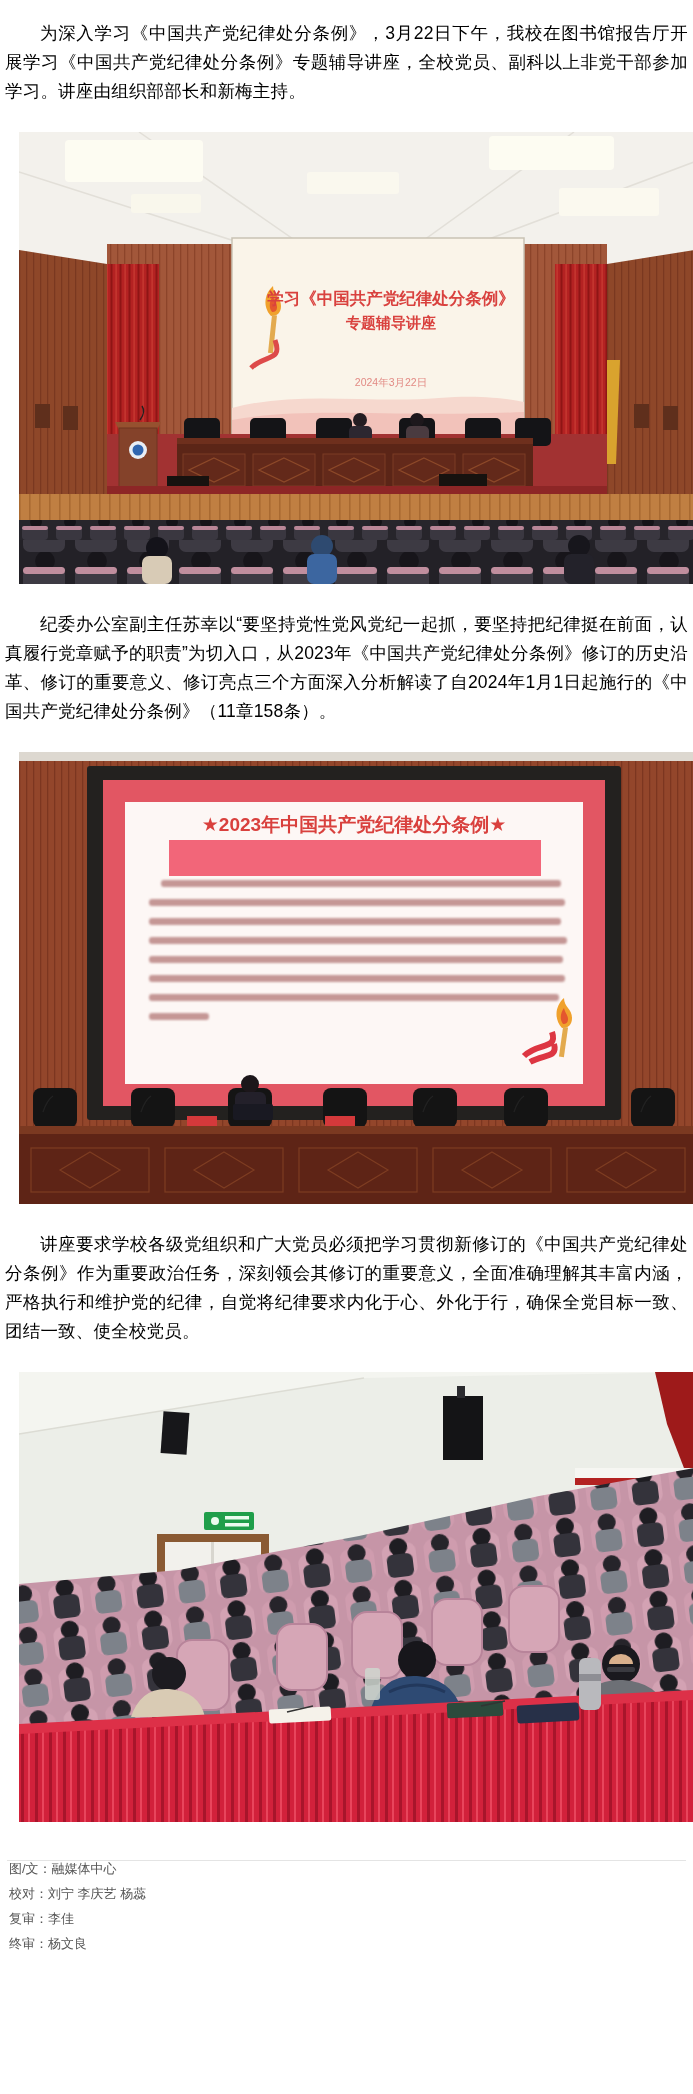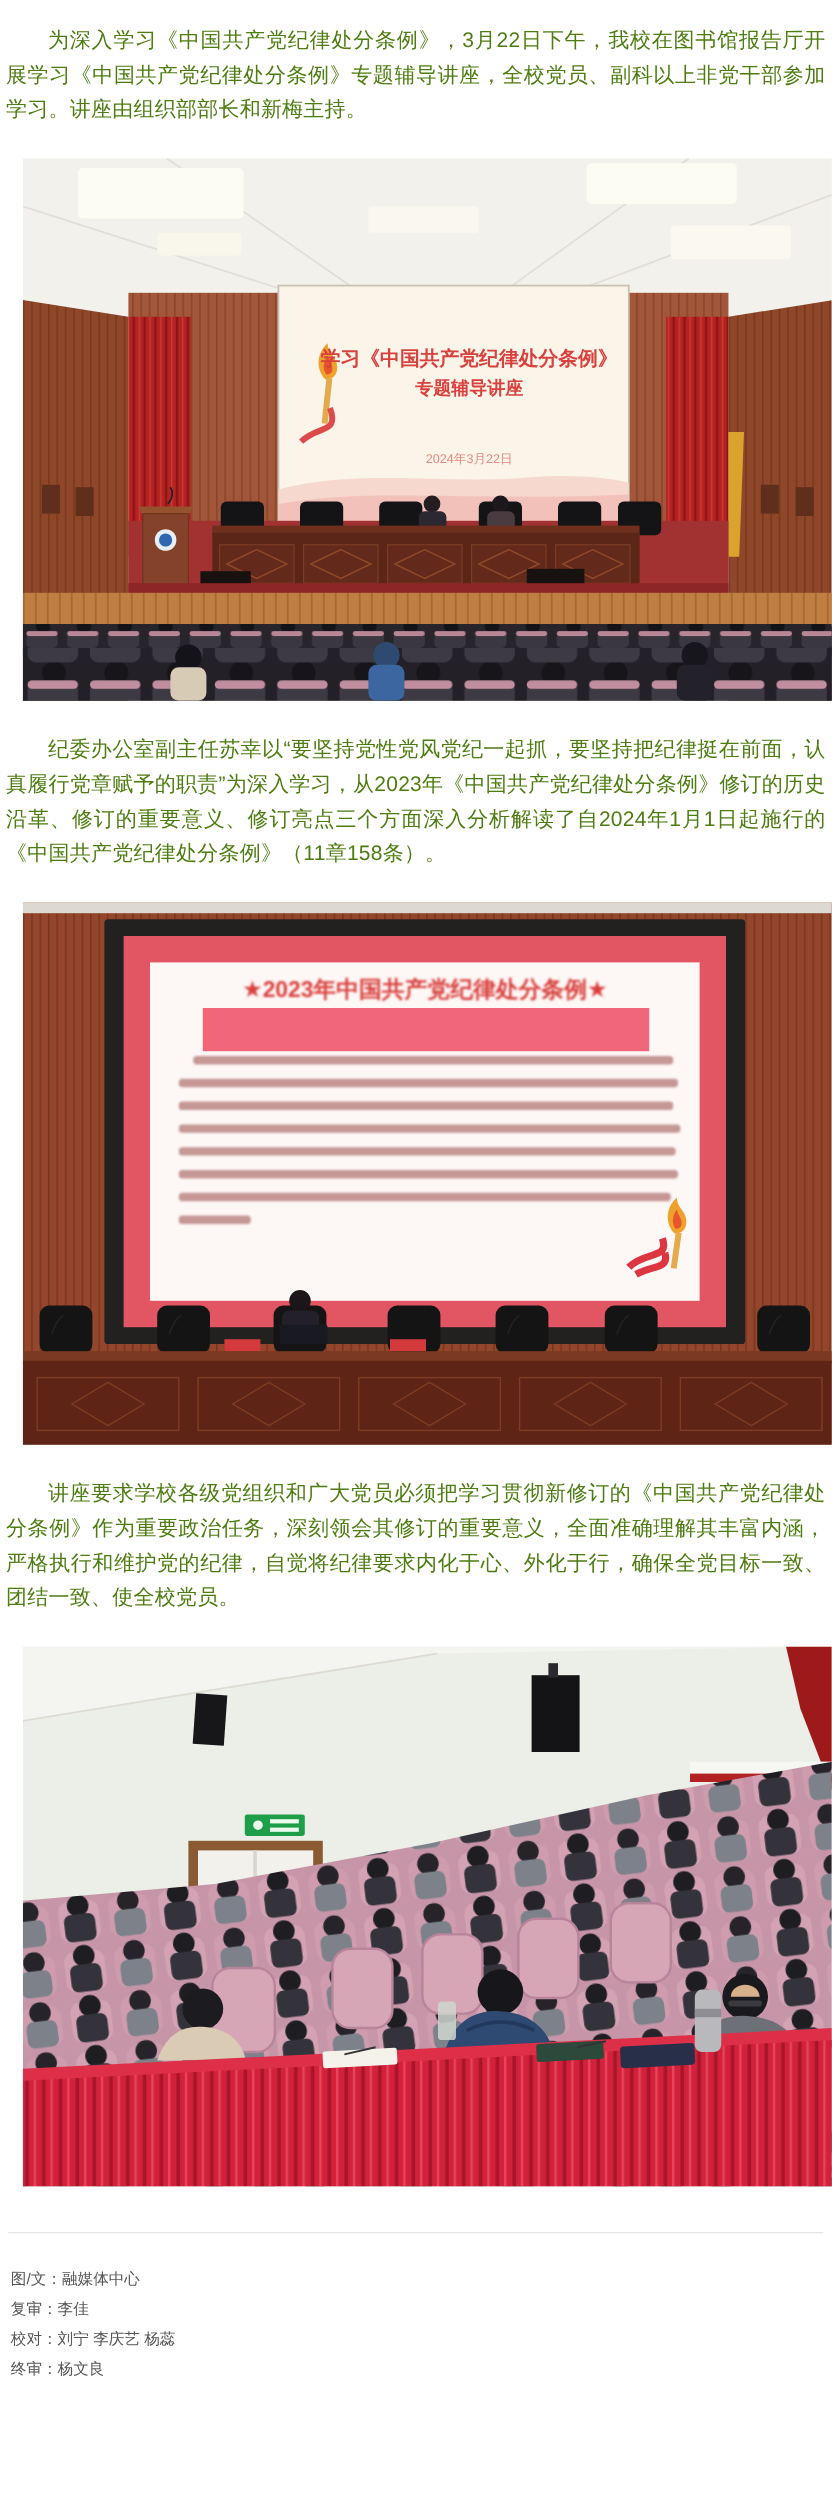--- a/index.html
+++ b/index.html
@@ -1,29 +1,29 @@
 <!DOCTYPE html>
 <html><head>
 <meta charset="utf-8">
 <style>
   html,body{margin:0;padding:0;background:#ffffff;}
   body{width:693px;font-family:"Liberation Sans","DejaVu Sans",sans-serif;}
   .article{padding:6px 4px 100px 4px;}
   p.para{
     font-size:17.5px;
     line-height:29px;
-    color:#4d7c0f;
+    color:#000000;
     text-indent:2em;
     margin:13px 1px;
     text-align:justify;
     letter-spacing:0.2px;
   }
   figure.photo{margin:14px 3px;padding:12px;}
   figure.photo svg{display:block;}
-  .credits{margin:26px 3px 0 3px;border-top:1px solid #e4e4e4;padding-top:30px;}
+  .credits{margin:26px 3px 0 3px;border-top:1px solid #e4e4e4;}
   .credit-line{font-size:13px;color:#565656;line-height:16px;margin:0 0 9px 2px;}
   .st-title{font-weight:bold;}
 </style>
 </head>
 <body>
 
 <div class="article">
 
   <p class="para">为深入学习《中国共产党纪律处分条例》，3月22日下午，我校在图书馆报告厅开展学习《中国共产党纪律处分条例》专题辅导讲座，全校党员、副科以上非党干部参加学习。讲座由组织部部长和新梅主持。</p>
 
@@ -161,21 +161,21 @@
         <circle cx="303" cy="414" r="11" fill="#2e4a70"></circle>
         <rect x="288" y="422" width="30" height="30" rx="7" fill="#3c66a0"></rect>
         <circle cx="138" cy="416" r="11" fill="#14131a"></circle>
         <rect x="123" y="424" width="30" height="28" rx="7" fill="#d8cbb6"></rect>
         <circle cx="560" cy="414" r="11" fill="#17161c"></circle>
         <rect x="545" y="422" width="30" height="30" rx="7" fill="#23222a"></rect>
       </g>
     </svg>
   </figure>
 
-  <p class="para">纪委办公室副主任苏幸以“要坚持党性党风党纪一起抓，要坚持把纪律挺在前面，认真履行党章赋予的职责”为深入学习，从2023年《中国共产党纪律处分条例》修订的历史沿革、修订的重要意义、修订亮点三个方面深入分析解读了自2024年1月1日起施行的《中国共产党纪律处分条例》（11章158条）。</p>
+  <p class="para">纪委办公室副主任苏幸以“要坚持党性党风党纪一起抓，要坚持把纪律挺在前面，认真履行党章赋予的职责”为切入口，从2023年《中国共产党纪律处分条例》修订的历史沿革、修订的重要意义、修订亮点三个方面深入分析解读了自2024年1月1日起施行的《中国共产党纪律处分条例》（11章158条）。</p>
 
   <figure class="photo">
     <svg width="675" height="452" viewBox="0 0 675 452" xmlns="http://www.w3.org/2000/svg">
       <defs>
         <pattern id="wd2" width="7" height="20" patternUnits="userSpaceOnUse">
           <rect width="7" height="20" fill="#93462b"></rect>
             <rect width="1.3" height="20" fill="#7c3620"></rect>
         </pattern>
         <filter id="blur1">
             <feGaussianBlur stdDeviation="1.1"></feGaussianBlur>
@@ -334,18 +334,18 @@
           <rect x="346" y="296" width="15" height="32" rx="3" fill="#cfd6cf" opacity="0.85"></rect>
           <path d="M268,340 l26,-6 M462,334 l24,-5" stroke="#333" stroke-width="1.6"></path>
         </g>
       </g>
     </svg>
   </figure>
 
 
   <div class="credits">
     <div class="credit-line">图/文：融媒体中心</div>
+    <div class="credit-line">校对：刘宁  李庆艺  杨蕊</div>
     <div class="credit-line">复审：李佳</div>
-    <div class="credit-line">校对：刘宁  李庆艺  杨蕊</div>
     <div class="credit-line">终审：杨文良</div>
   </div>
 
 </div>
 
 </body></html>

